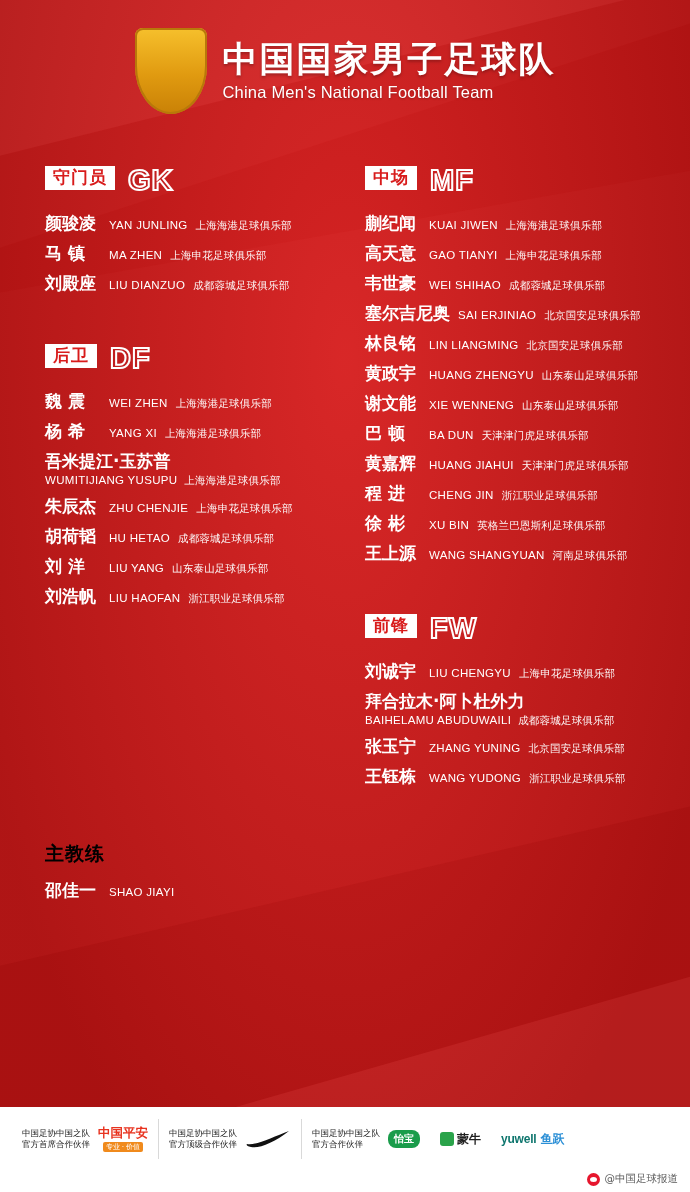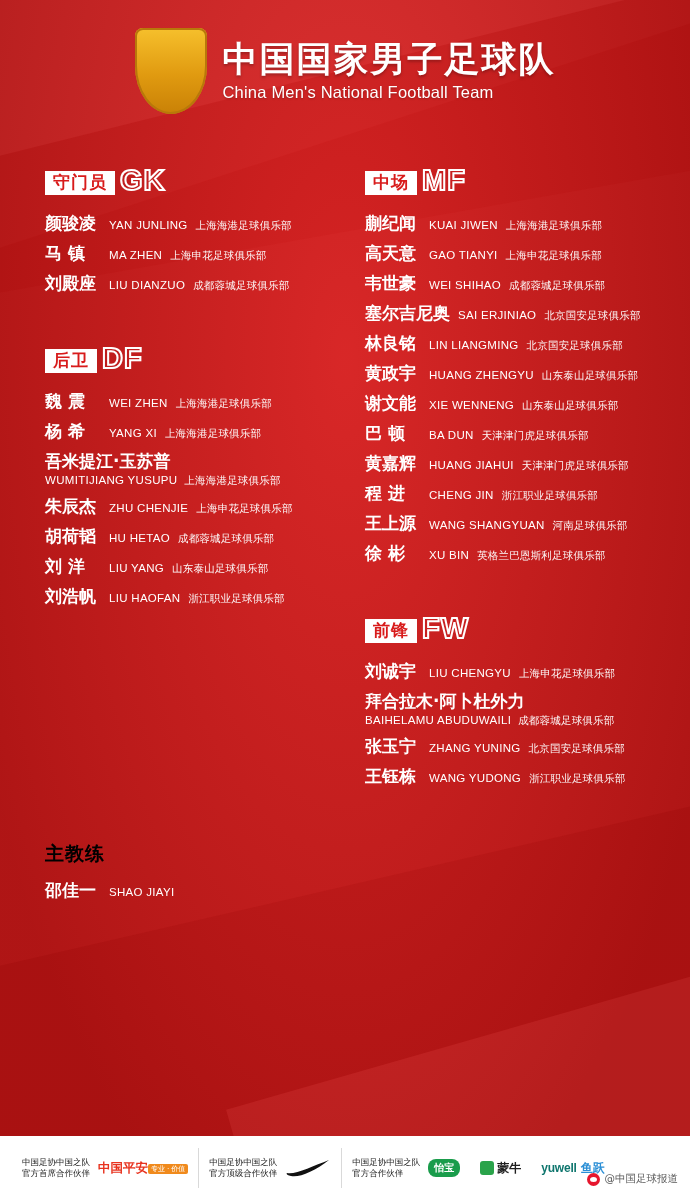--- a/index.html
+++ b/index.html
@@ -59,21 +59,21 @@
             text-shadow:0 1px 2px rgba(0,0,0,.25);}
 
   
   .cols{display:flex;padding:0 0 0 0;margin-top:52px;}
   .col{box-sizing:border-box;}
   .col-left{width:345px;padding-left:45px;}
   .col-right{width:345px;padding-left:20px;}
 
   
   .sec{margin-bottom:16px;}
-  .sec-head{display:flex;align-items:flex-end;gap:5px;margin-bottom:14px;}
+  .sec-head{display:flex;align-items:flex-start;gap:13px;margin-bottom:14px;}
   .sec-cn{
     background:#ffffff;color:#d81b1b;font-weight:bold;font-size:17px;
     padding:3px 8px 4px 8px;letter-spacing:1px;line-height:1;
     font-family:"DejaVu Sans","Liberation Sans",sans-serif;
   }
   .sec-en{
     font-size:29px;font-weight:bold;letter-spacing:1px;line-height:1;
     color:transparent;-webkit-text-stroke:2px #ffffff;
     font-family:"Liberation Sans",sans-serif;
   }
@@ -90,27 +90,27 @@
   .prow.stack{flex-direction:column;align-items:flex-start;gap:0;}
   .prow.stack .line2{display:flex;align-items:baseline;gap:7px;margin-top:1px;}
 
   
   .coach{margin:34px 0 0 45px;}
   .coach-title{color:#000000;font-size:19px;font-weight:bold;letter-spacing:1px;
                font-family:"DejaVu Sans","Liberation Sans",sans-serif;}
   .coach-row{display:flex;align-items:baseline;gap:8px;margin-top:12px;}
 
   
-  .footer{position:absolute;left:0;bottom:0;width:690px;height:56px;background:#ffffff;z-index:3;}
+  .footer{position:absolute;left:0;bottom:0;width:690px;height:85px;background:#ffffff;z-index:3;}
   .fbar{display:flex;align-items:center;height:58px;padding:6px 12px 0 12px;box-sizing:border-box;}
   .fcell{display:flex;align-items:center;gap:8px;padding:0 10px;height:42px;}
   .fdiv{width:1px;height:40px;background:#d9d9d9;}
   .flab{color:#222;font-size:8.5px;line-height:1.35;white-space:nowrap;
         font-family:"DejaVu Sans","Liberation Sans",sans-serif;}
-  .pingan{display:flex;flex-direction:row;align-items:center;line-height:1.1;}
+  .pingan{display:flex;flex-direction:column;align-items:center;line-height:1.1;}
   .pingan .pa-cn{color:#e8331f;font-weight:bold;font-size:12.5px;font-family:"DejaVu Sans","Liberation Sans",sans-serif;}
   .pingan .pa-sub{background:#f08a1c;color:#fff;font-size:7px;padding:1px 3px;margin-top:2px;border-radius:2px;}
   .nikeswoosh{width:46px;height:18px;position:relative;}
   .yili{display:flex;align-items:center;gap:4px;}
   .yili .pill{background:#1a9c4b;color:#fff;font-size:10px;font-weight:bold;padding:2px 6px;border-radius:8px;
               font-family:"DejaVu Sans","Liberation Sans",sans-serif;}
   .mengniu{display:flex;align-items:center;gap:3px;}
   .mengniu .mn-mark{width:14px;height:14px;background:#2aa34a;border-radius:3px;}
   .mengniu .mn-cn{color:#1f1f1f;font-size:12px;font-weight:bold;font-family:Liberation Serif, serif;}
   .yuwell{display:flex;align-items:center;gap:4px;}
@@ -273,28 +273,28 @@
             <span class="pcn">黄嘉辉</span>
             <span class="pen">HUANG JIAHUI</span>
             <span class="pclub">天津津门虎足球俱乐部</span>
           </div>
           <div class="prow">
             <span class="pcn">程 进</span>
             <span class="pen">CHENG JIN</span>
             <span class="pclub">浙江职业足球俱乐部</span>
           </div>
           <div class="prow">
+            <span class="pcn">徐 彬</span>
+            <span class="pen">XU BIN</span>
+            <span class="pclub">英格兰巴恩斯利足球俱乐部</span>
+          </div>
+          <div class="prow">
             <span class="pcn">王上源</span>
             <span class="pen">WANG SHANGYUAN</span>
             <span class="pclub">河南足球俱乐部</span>
-          </div>
-          <div class="prow">
-            <span class="pcn">徐 彬</span>
-            <span class="pen">XU BIN</span>
-            <span class="pclub">英格兰巴恩斯利足球俱乐部</span>
           </div>
         </div>
       </div>
 
       <div class="sec" style="margin-top:46px;">
         <div class="sec-head">
           <span class="sec-cn">前锋</span>
           <span class="sec-en">FW</span>
         </div>
         <div class="plist">

